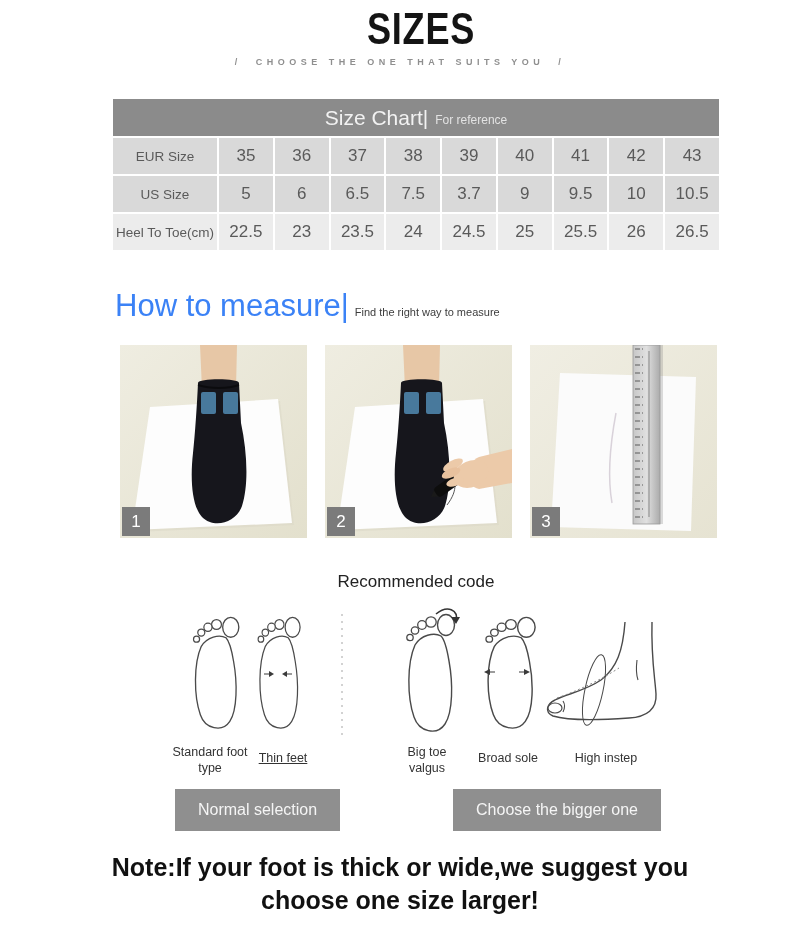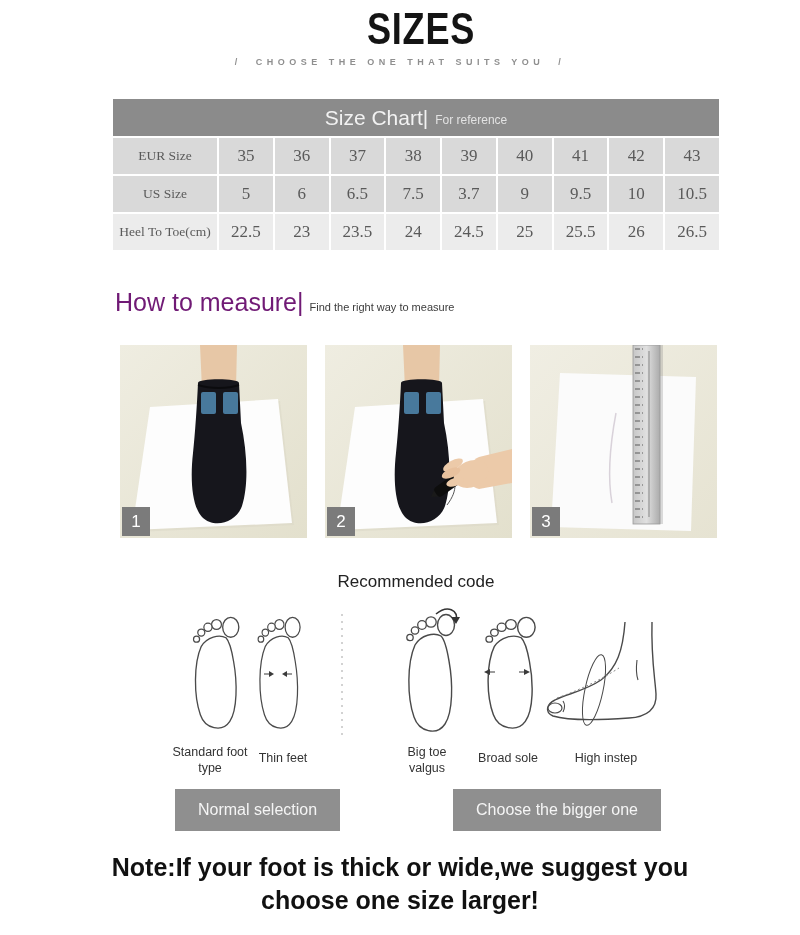--- a/index.html
+++ b/index.html
@@ -15,43 +15,43 @@
              font-size:9px; letter-spacing:4.5px; color:#8f8f8f; font-weight:700; }
   .hdr-sub .slash { margin:0 14px; color:#8f8f8f; }
 
   
   .chart { position:absolute; left:113px; top:99px; width:606px; }
   .chart-head { height:37px; background:#8b8b8b; display:flex; align-items:center; justify-content:center; }
   .chart-head .big { color:#f2f2f2; font-size:21px; }
   .chart-head .small { color:#e2e2e2; font-size:12px; margin-left:7px; padding-top:5px; }
   .grid { display:grid; grid-template-columns:104px repeat(9,1fr); gap:2px; margin-top:2px; background:#fff; }
   .cell { height:36px; display:flex; align-items:center; justify-content:center;
-          background:#d9d9d9; color:#5a5a5a; font-size:17px;font-family:Liberation Serif, serif; }
+          background:#d9d9d9; color:#5a5a5a; font-size:17px; }
   .cell.lbl { font-size:13.5px; }
   .cell.r3 { background:#ececec; }
 
   
   .htm { position:absolute; left:115px; top:288px; display:flex; align-items:baseline; }
-  .htm .big { font-size:25px; color:#701a75; }
+  .htm .big { font-size:31px; color:#3b82f6; }
   .htm .small { font-size:11px; color:#3c3c3c; margin-left:6px; }
 
   
   .photos { position:absolute; left:120px; top:345px; display:flex; gap:18px; }
   .photo { position:relative; width:187px; height:193px; overflow:hidden; }
   .photo svg { display:block; }
   .badge { position:absolute; left:2px; bottom:2px; width:28px; height:29px; background:#7b7b7b;
            color:#fff; font-size:17px; display:flex; align-items:center; justify-content:center; }
 
   
   .rec-title { position:absolute; left:113px; top:572px; width:606px; text-align:center;
                font-size:17px; color:#222; }
   .feet { position:absolute; left:168px; top:606px; }
   .foot-label { position:absolute; font-size:12.5px; color:#333; text-align:center; line-height:1.25; }
   .fl1 { left:160px; top:745px; width:100px; }
-  .fl2 { left:243px; top:751px; width:80px; }
+  .fl2 { left:243px; top:751px; width:80px;text-decoration:underline; }
   .fl3 { left:392px; top:745px; width:70px; }
   .fl4 { left:463px; top:751px; width:90px; }
   .fl5 { left:561px; top:751px; width:90px; }
   .btn { position:absolute; top:789px; height:42px; background:#8f8f8f; color:#f5f5f5;
          font-size:16px; display:flex; align-items:center; justify-content:center; border:none; }
   .btn1 { left:175px; width:165px; }
   .btn2 { left:453px; width:208px; }
 
   
   .note { position:absolute; left:0; top:851px; width:800px; text-align:center;

